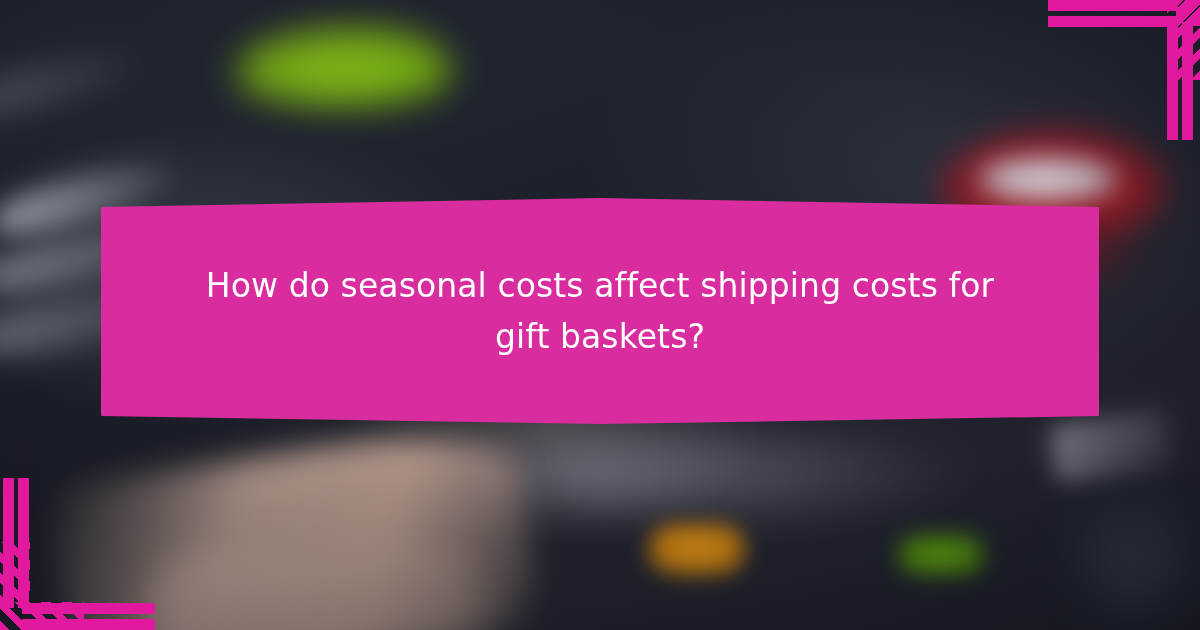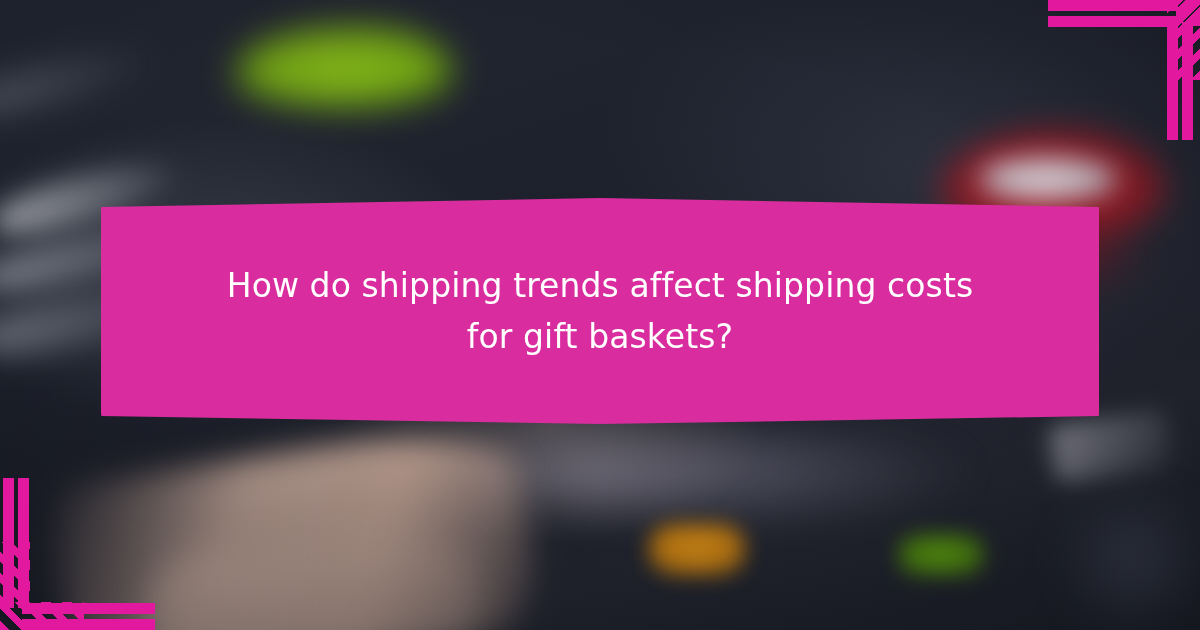--- a/index.html
+++ b/index.html
@@ -293,17 +293,17 @@
     <div class="bar v1"></div>
     <div class="bar v2"></div>
     <div class="hatch-rev hxc"></div>
     <div class="hatch-rev hxd"></div>
     <div class="hatch-rev hxe"></div>
   </div>
 
   <div id="banner">
     <div id="banner-shape" style="background: linear-gradient(rgb(217, 44, 158) 0%, rgb(217, 44, 158) 48%, rgb(217, 44, 158) 100%);"></div>
     <div id="banner-text">
-      <div id="banner-title" style="color: rgb(255, 255, 255);">How do shipping trends affect shipping costs for gift baskets?</div>
+      <div id="banner-title" style="color: rgb(255, 255, 255);">How do seasonal costs affect shipping costs for gift baskets?</div>
     </div>
   </div>
 
 </div>
 
 </body></html>

